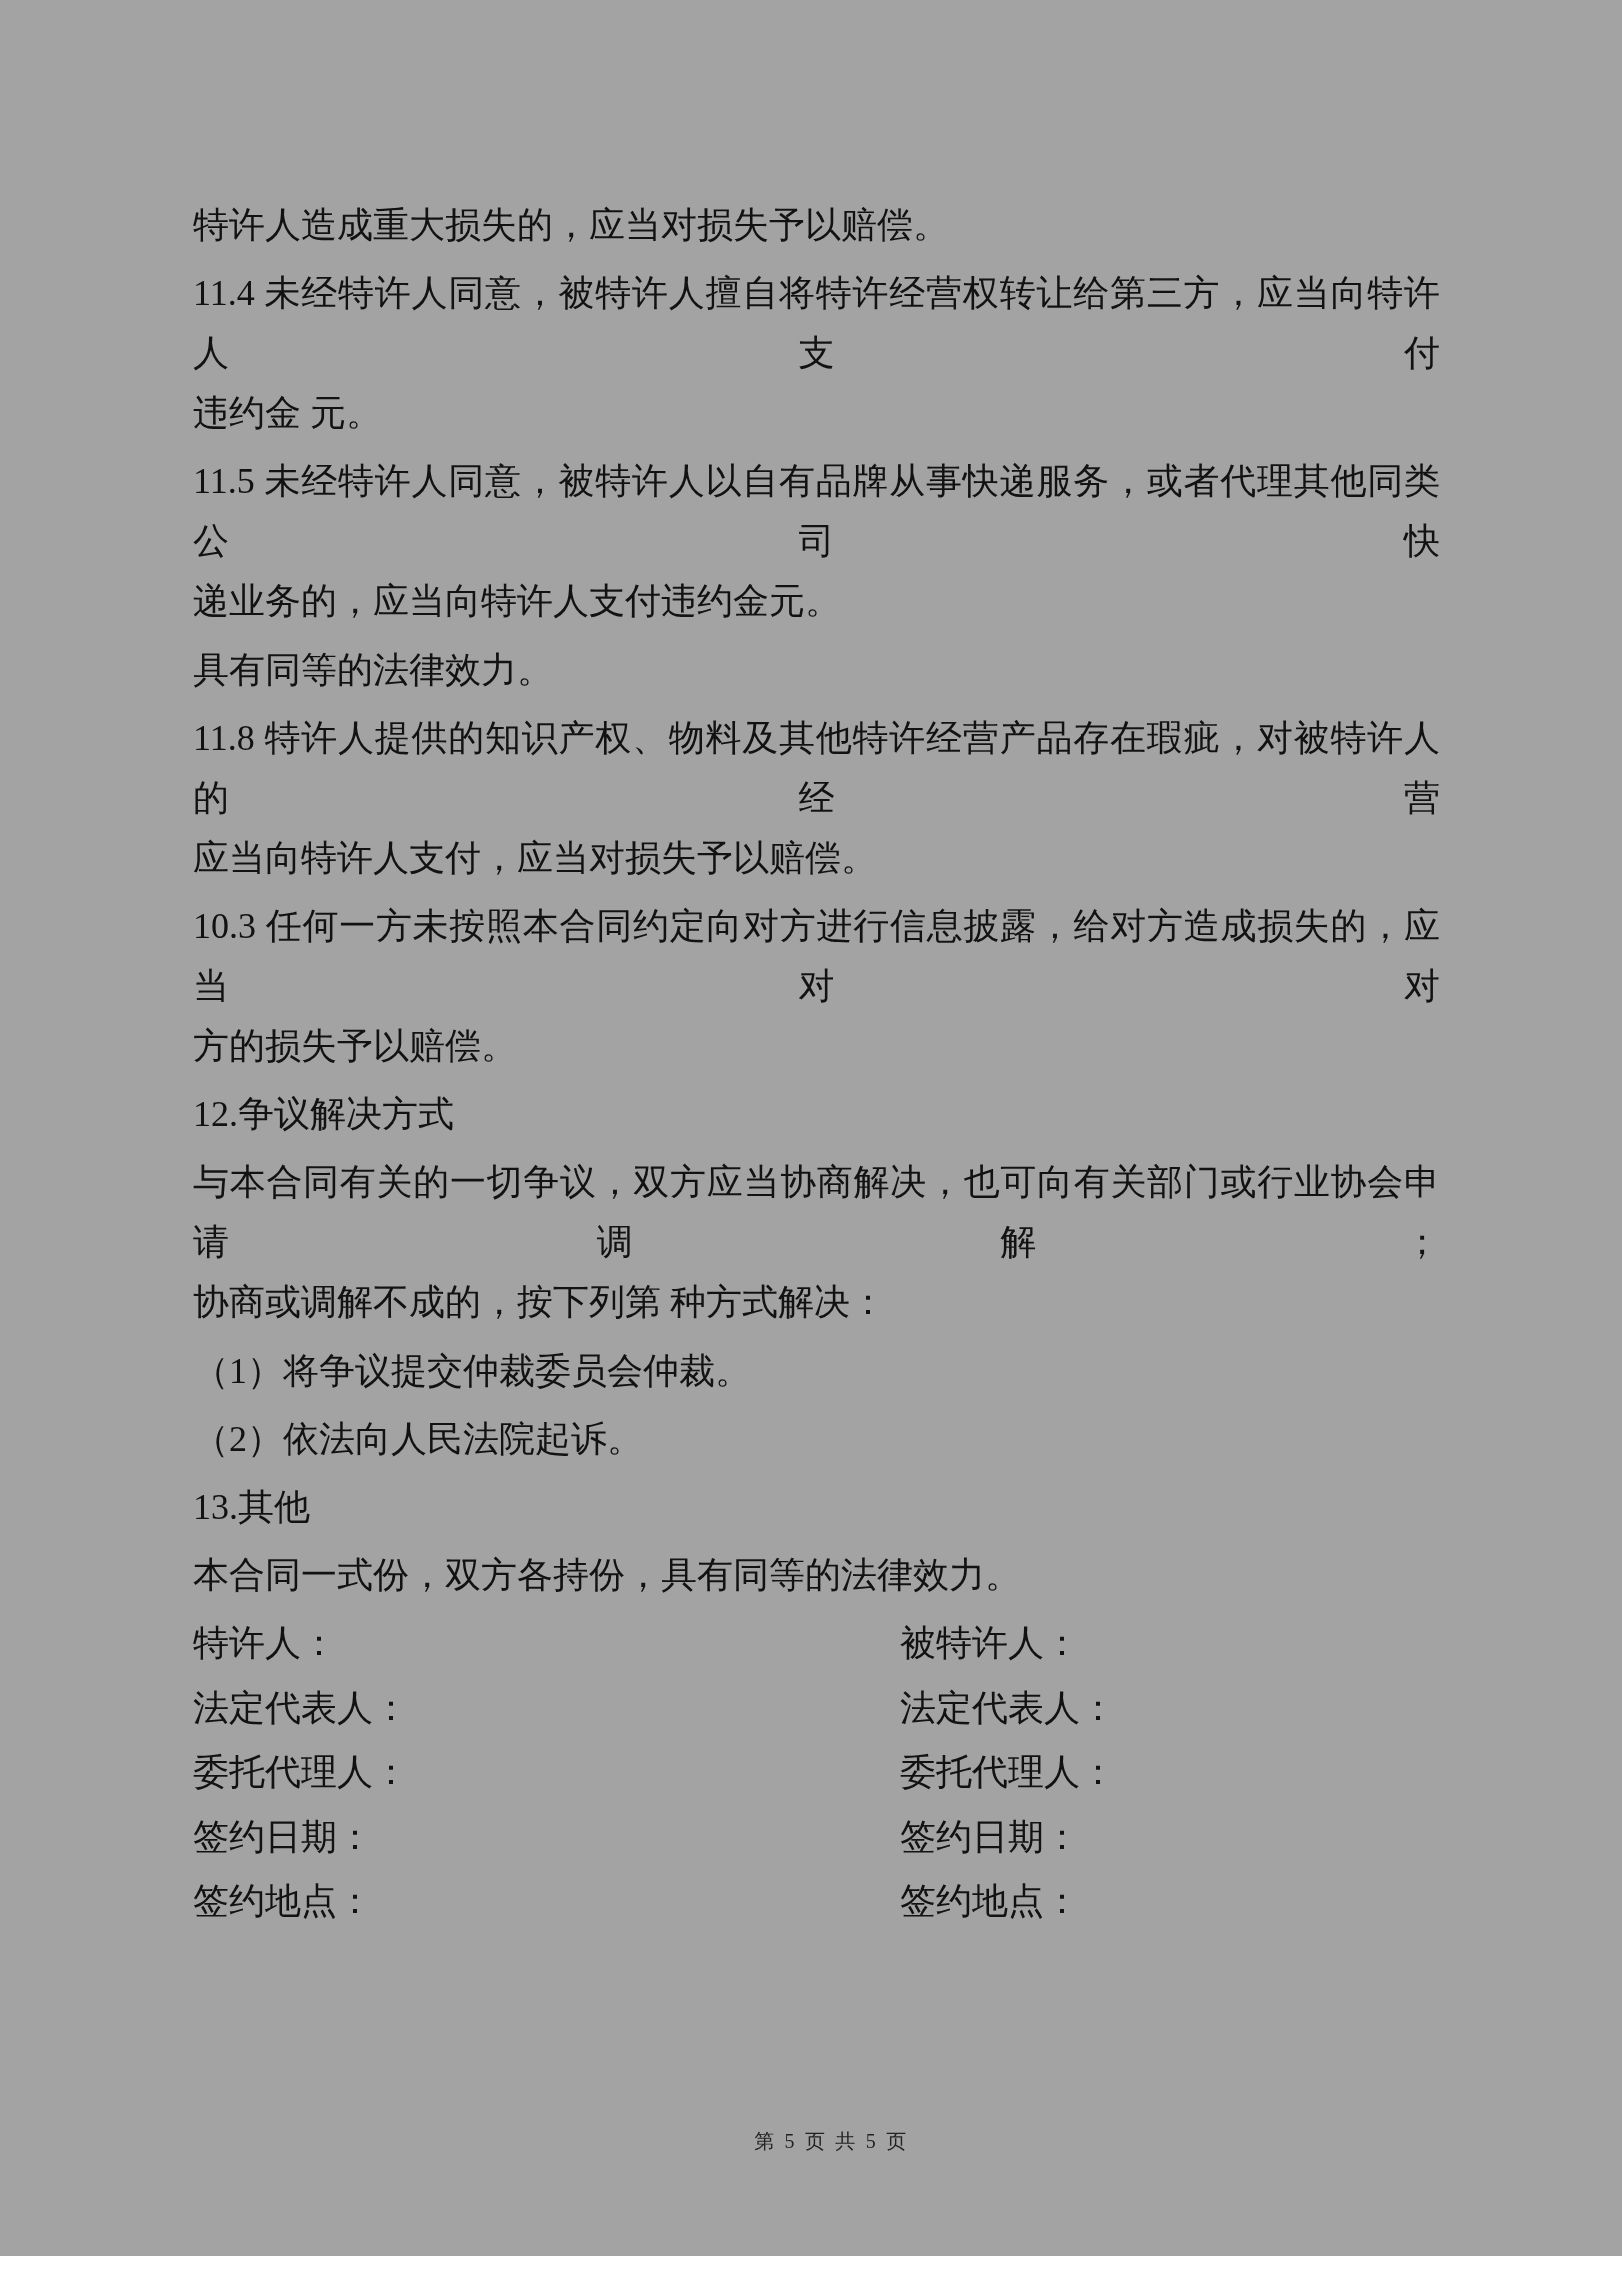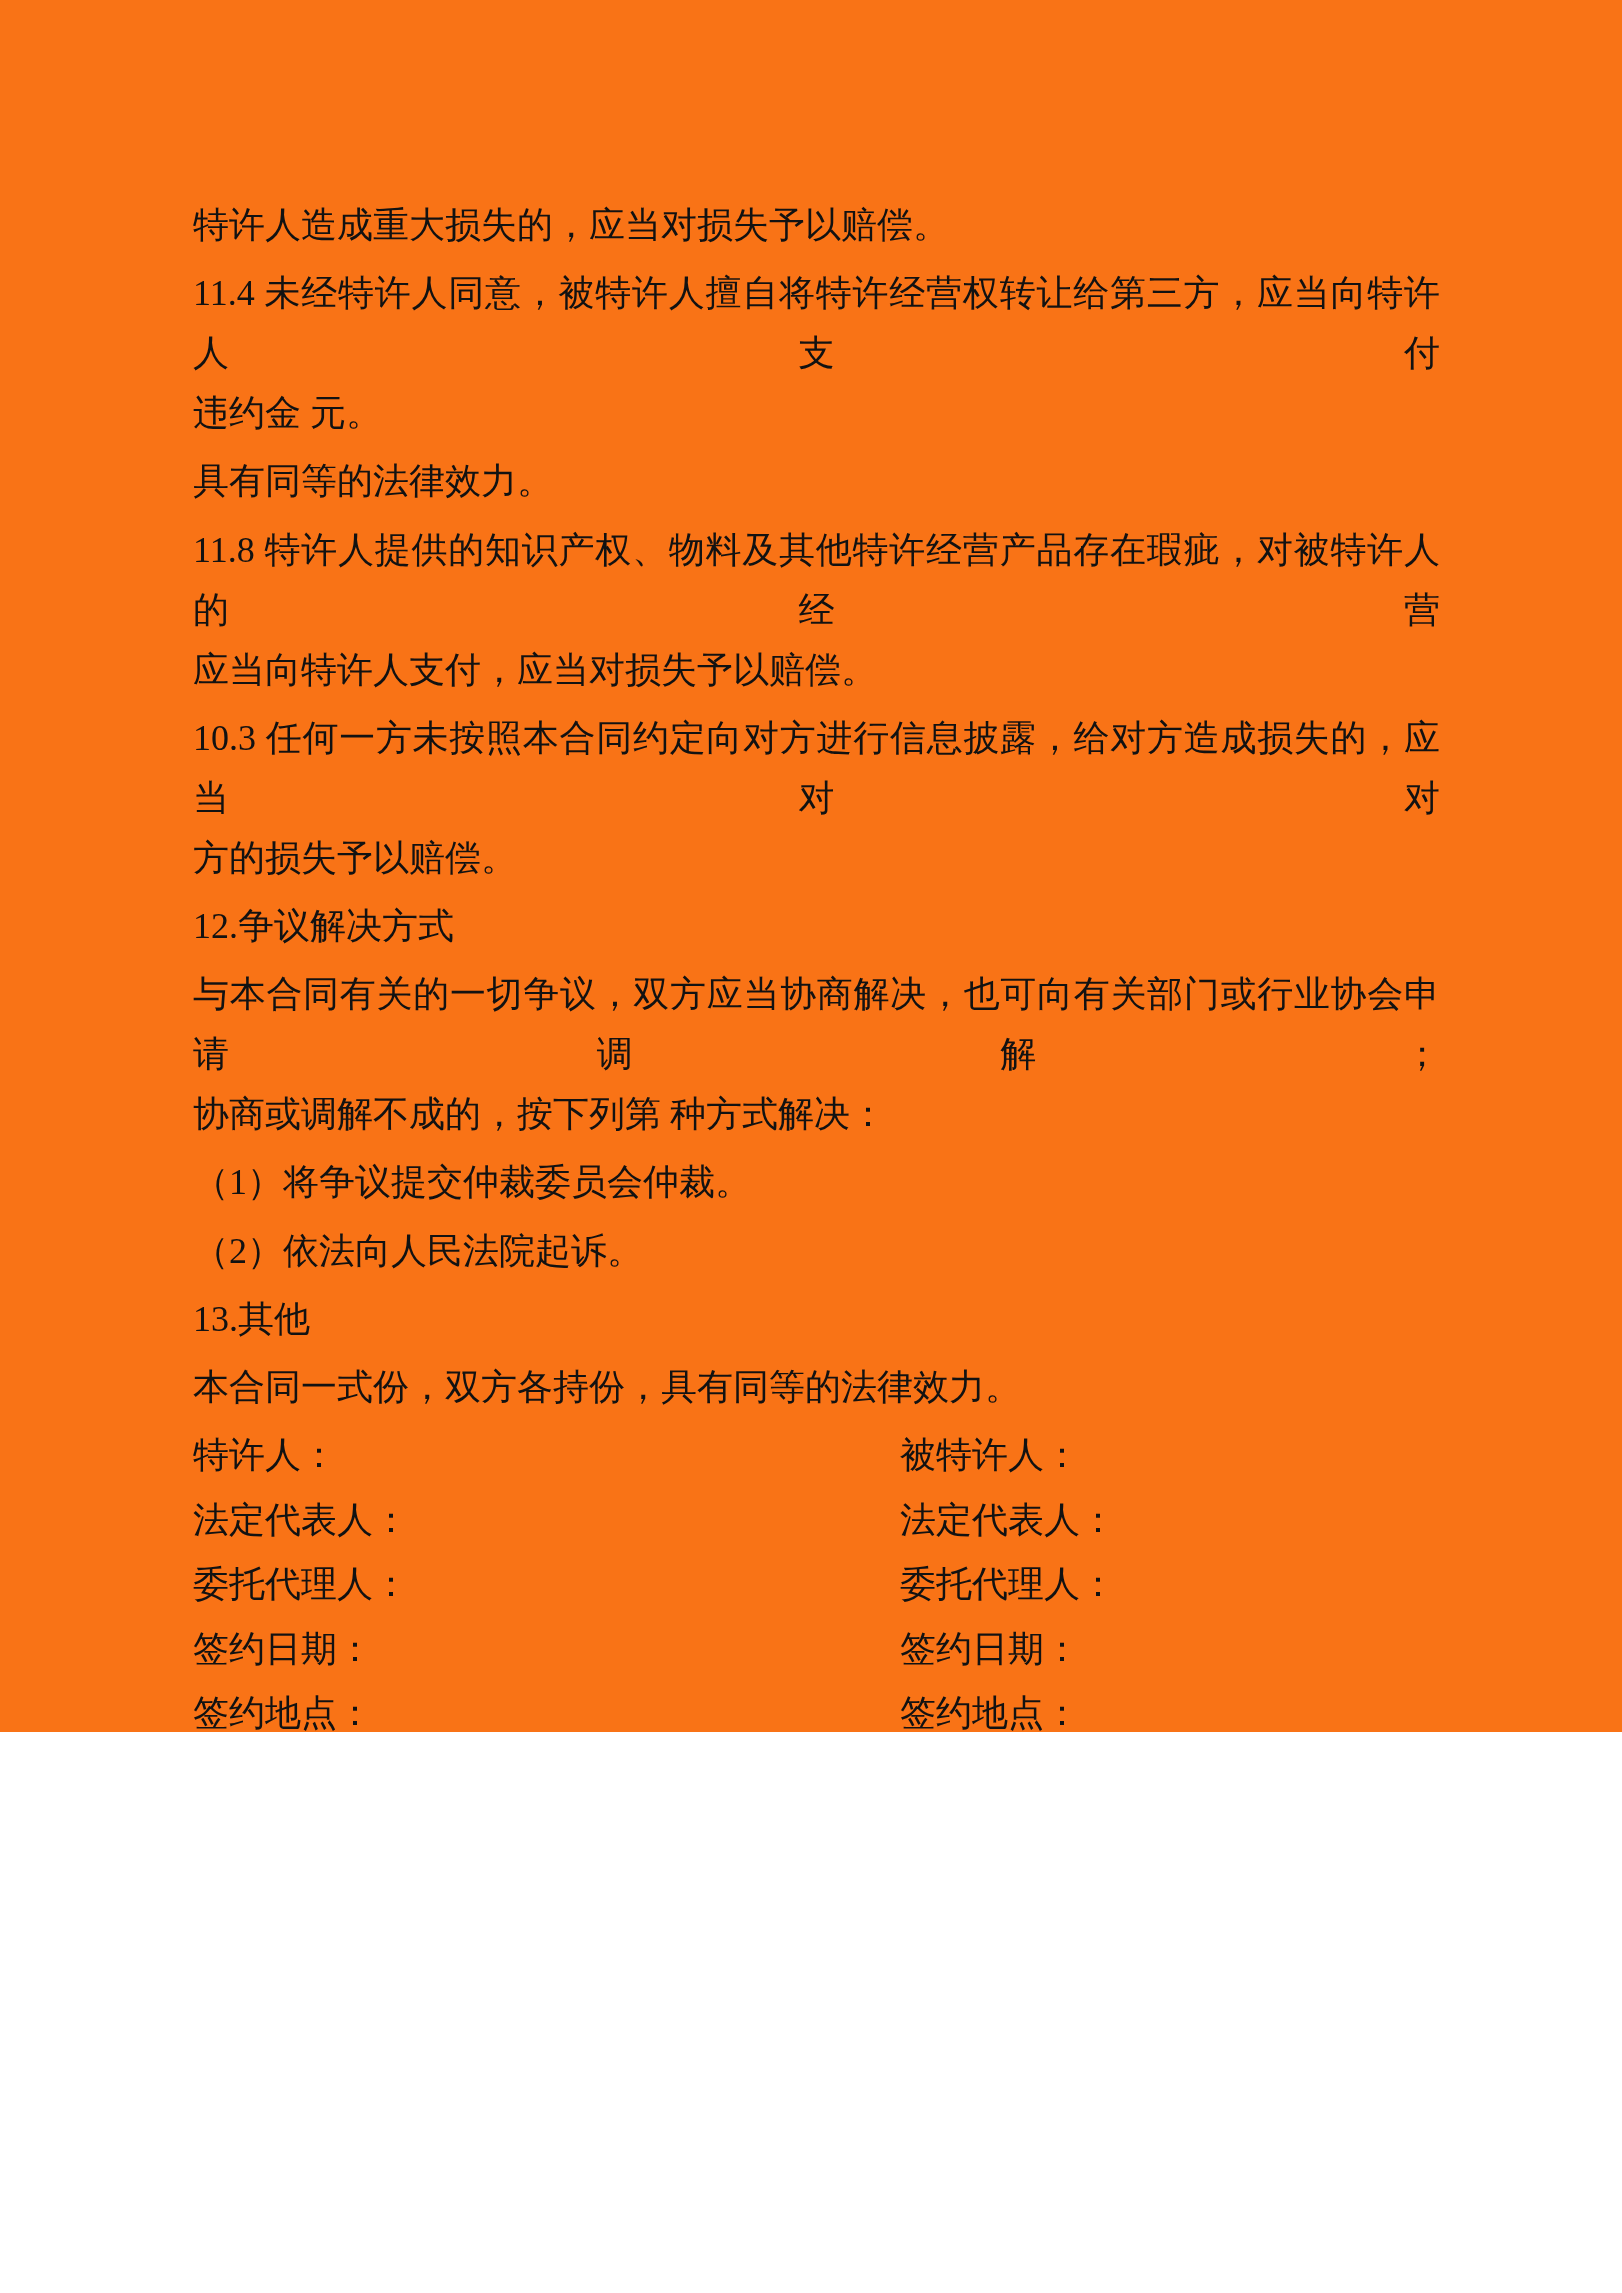--- a/index.html
+++ b/index.html
@@ -3,22 +3,22 @@
 <meta charset="utf-8">
 <style>
   html, body {
     margin: 0;
     padding: 0;
     background: #ffffff;
   }
   .page {
     position: relative;
     width: 1623px;
-    height: 1732px;
-    background: #f97316;
+    height: 2256px;
+    background: #a3a3a3;
     font-family: "Liberation Serif", "DejaVu Serif", serif;
     color: #121212;
     overflow: hidden;
   }
   .body-text {
     position: absolute;
     left: 193px;
     top: 195px;
     width: 1247px;
     font-size: 36px;
@@ -66,20 +66,24 @@
 <div class="page">
 
   <div class="body-text">
     <div id="paragraphs-container">
         <div class="para">
           <div class="line">特许人造成重大损失的，应当对损失予以赔偿。</div>
         </div>
         <div class="para">
           <div class="line justify">11.4 未经特许人同意，被特许人擅自将特许经营权转让给第三方，应当向特许人支付</div>
           <div class="line">违约金 元。</div>
+        </div>
+        <div class="para">
+          <div class="line justify">11.5 未经特许人同意，被特许人以自有品牌从事快递服务，或者代理其他同类公司快</div>
+          <div class="line">递业务的，应当向特许人支付违约金元。</div>
         </div>
         <div class="para">
           <div class="line">具有同等的法律效力。</div>
         </div>
         <div class="para">
           <div class="line justify">11.8 特许人提供的知识产权、物料及其他特许经营产品存在瑕疵，对被特许人的经营</div>
           <div class="line">应当向特许人支付，应当对损失予以赔偿。</div>
         </div>
         <div class="para">
           <div class="line justify">10.3 任何一方未按照本合同约定向对方进行信息披露，给对方造成损失的，应当对对</div>

